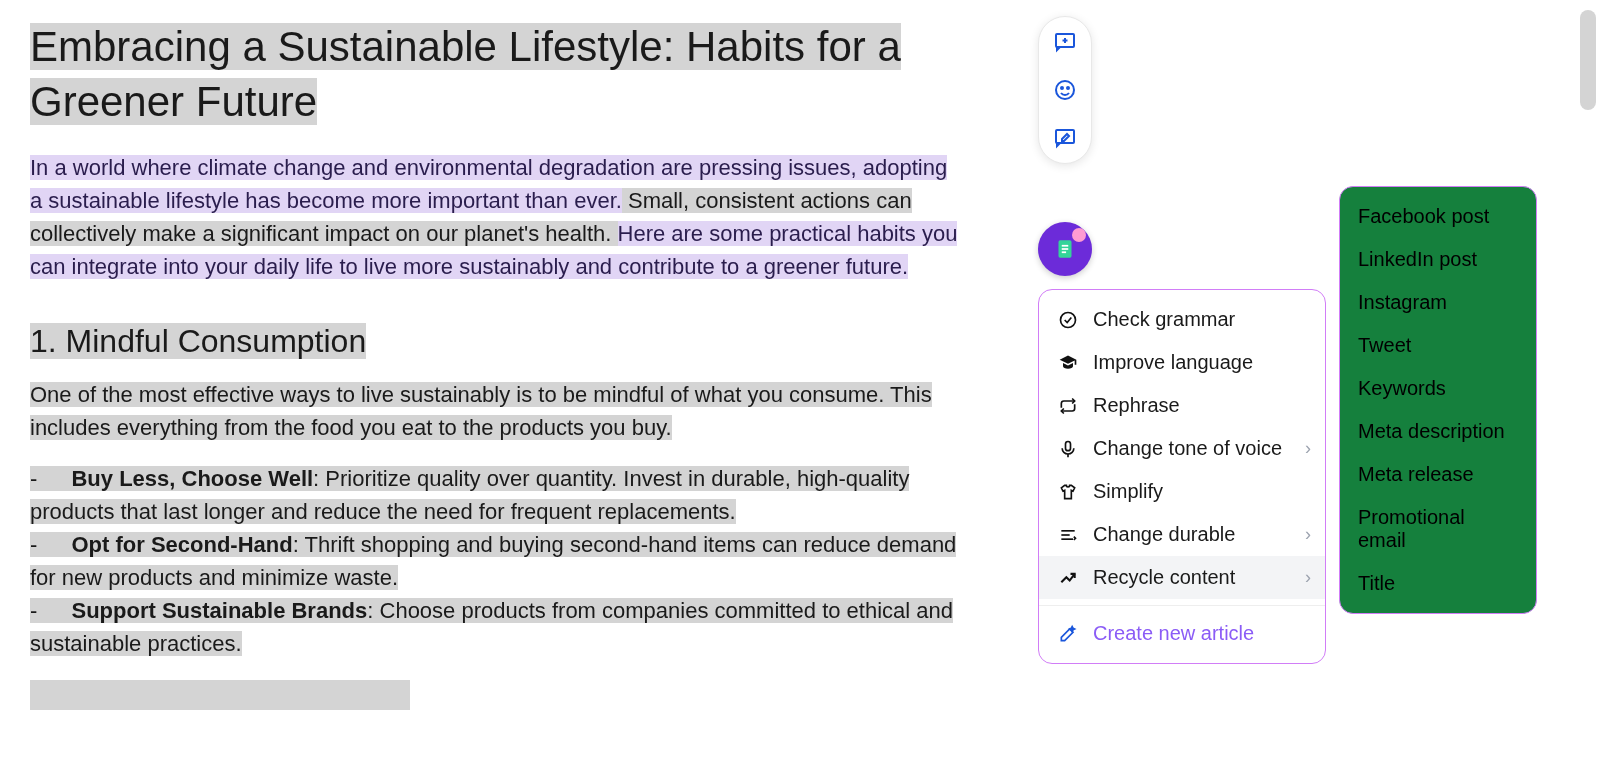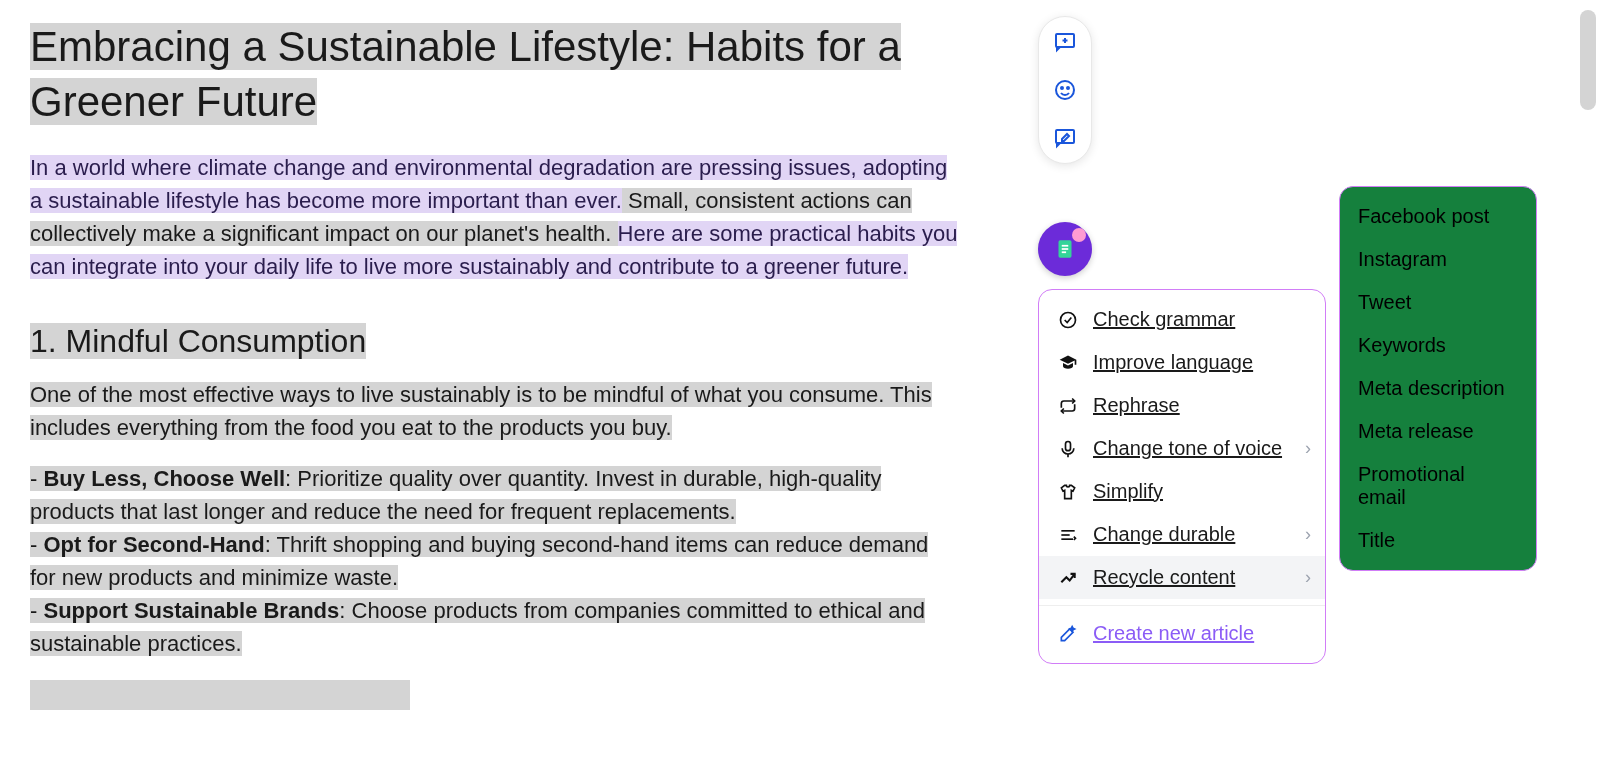--- a/index.html
+++ b/index.html
@@ -37,21 +37,21 @@
     font-size: 32px;
     font-weight: 400;
     margin-top: 40px;
     margin-bottom: 10px;
   }
   .bullets {
     font-size: 22px;
     line-height: 1.5;
     margin-top: 18px;
   }
-  .bullets b { font-weight: 700; }
+  .bullets b { font-weight: 700; margin-left: 28px; }
   .spacer-box {
     display: inline-block;
     width: 380px;
     height: 30px;
     background: #d4d4d4;
     margin-top: 20px;
   }
 
   
   .toolbar {
@@ -110,21 +110,20 @@
     font-size: 20px;
     color: #1a1a1a;
   }
   .menu-item {
     display: flex;
     align-items: center;
     padding: 10px 18px;
     cursor: pointer;
     gap: 14px;
     position: relative;
-    text-decoration: underline;
   }
   .menu-item:hover, .menu-item.hover { background: #f3f4f6; }
   .menu-item .micon {
     width: 22px; height: 22px; flex: 0 0 22px;
     display: flex; align-items: center; justify-content: center;
     color: #111;
   }
   .menu-item .chev {
     position: absolute;
     right: 14px;
@@ -298,20 +297,21 @@
           <path d="M4 20h4l10-10-4-4L4 16v4z"></path>
           <path d="M17 3l1 2 2 1-2 1-1 2-1-2-2-1 2-1 1-2z" fill="currentColor"></path>
         </svg>
     </span>
     <span>Create new article</span>
   </div>
 </div>
 
 <div class="submenu">
   <div class="sitem"><span>Facebook post</span></div>
+  <div class="sitem"><span>LinkedIn post</span></div>
   <div class="sitem"><span>Instagram</span></div>
   <div class="sitem"><span>Tweet</span></div>
   <div class="sitem"><span>Keywords</span></div>
   <div class="sitem"><span>Meta description</span></div>
   <div class="sitem"><span>Meta release</span></div>
   <div class="sitem"><span>Promotional email</span></div>
   <div class="sitem"><span>Title</span></div>
 </div>
 
 <div class="scrollbar"></div>

